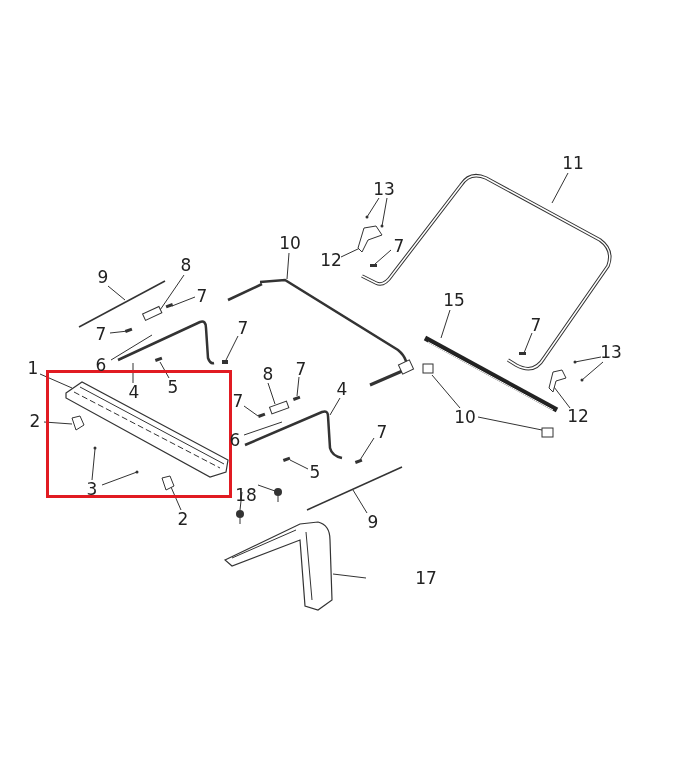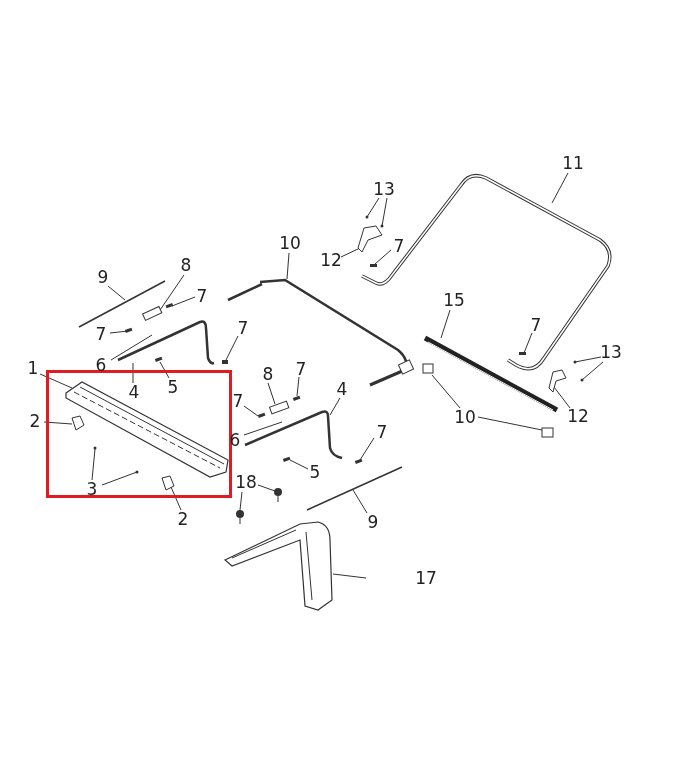--- a/index.html
+++ b/index.html
@@ -144,14 +144,14 @@
     <span class="callout" style="left: 373px; top: 522px;">9</span>
     <span class="callout" style="left: 290px; top: 243px;">10</span>
     <span class="callout" style="left: 573px; top: 163px;">11</span>
     <span class="callout" style="left: 331px; top: 260px;">12</span>
     <span class="callout" style="left: 578px; top: 416px;">12</span>
     <span class="callout" style="left: 384px; top: 189px;">13</span>
     <span class="callout" style="left: 611px; top: 352px;">13</span>
     <span class="callout" style="left: 454px; top: 300px; text-align: right;">15</span>
     <span class="callout" style="left: 465px; top: 417px;">10</span>
     <span class="callout" style="left: 378px; top: 578px; margin-left: 48px;">17</span>
-    <span class="callout" style="left: 246px; top: 482px;">18</span>
+    <span class="callout" style="left: 246px; top: 495px;">18</span>
   </div>
 
 </body></html>

